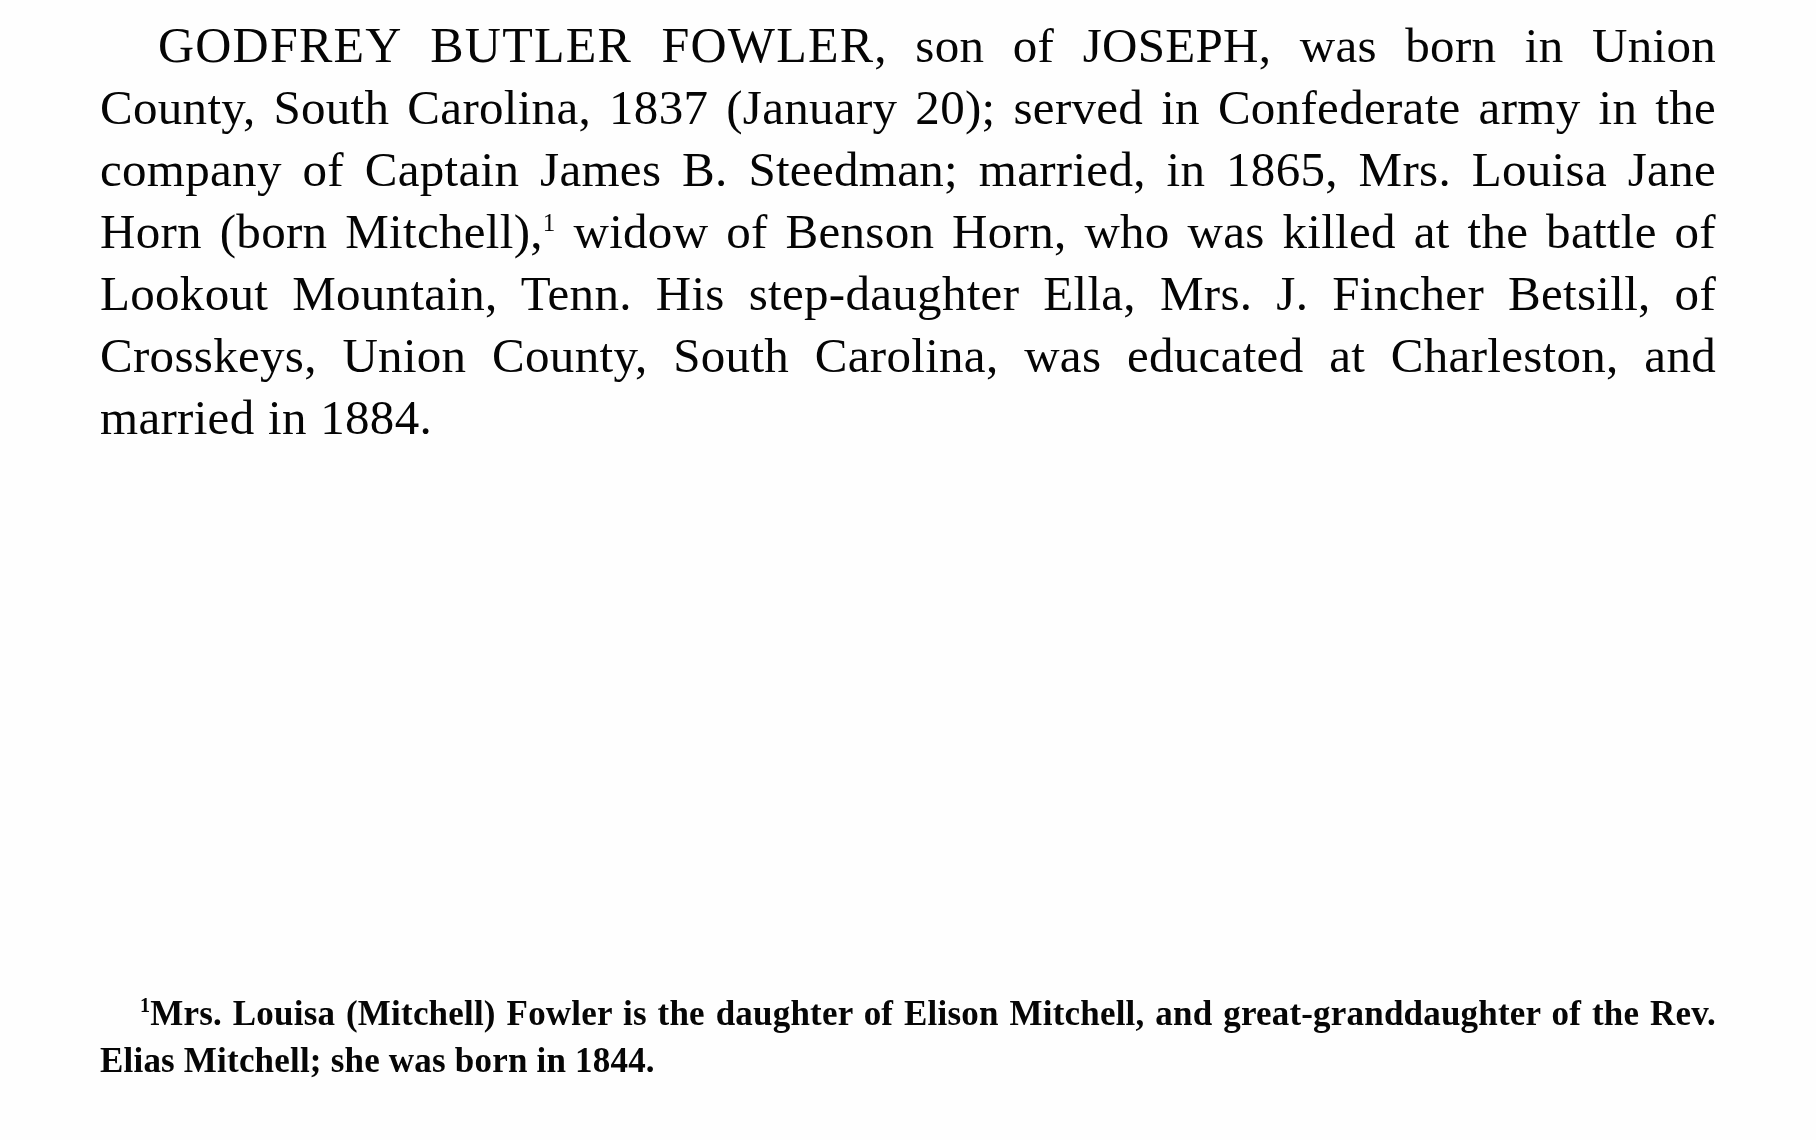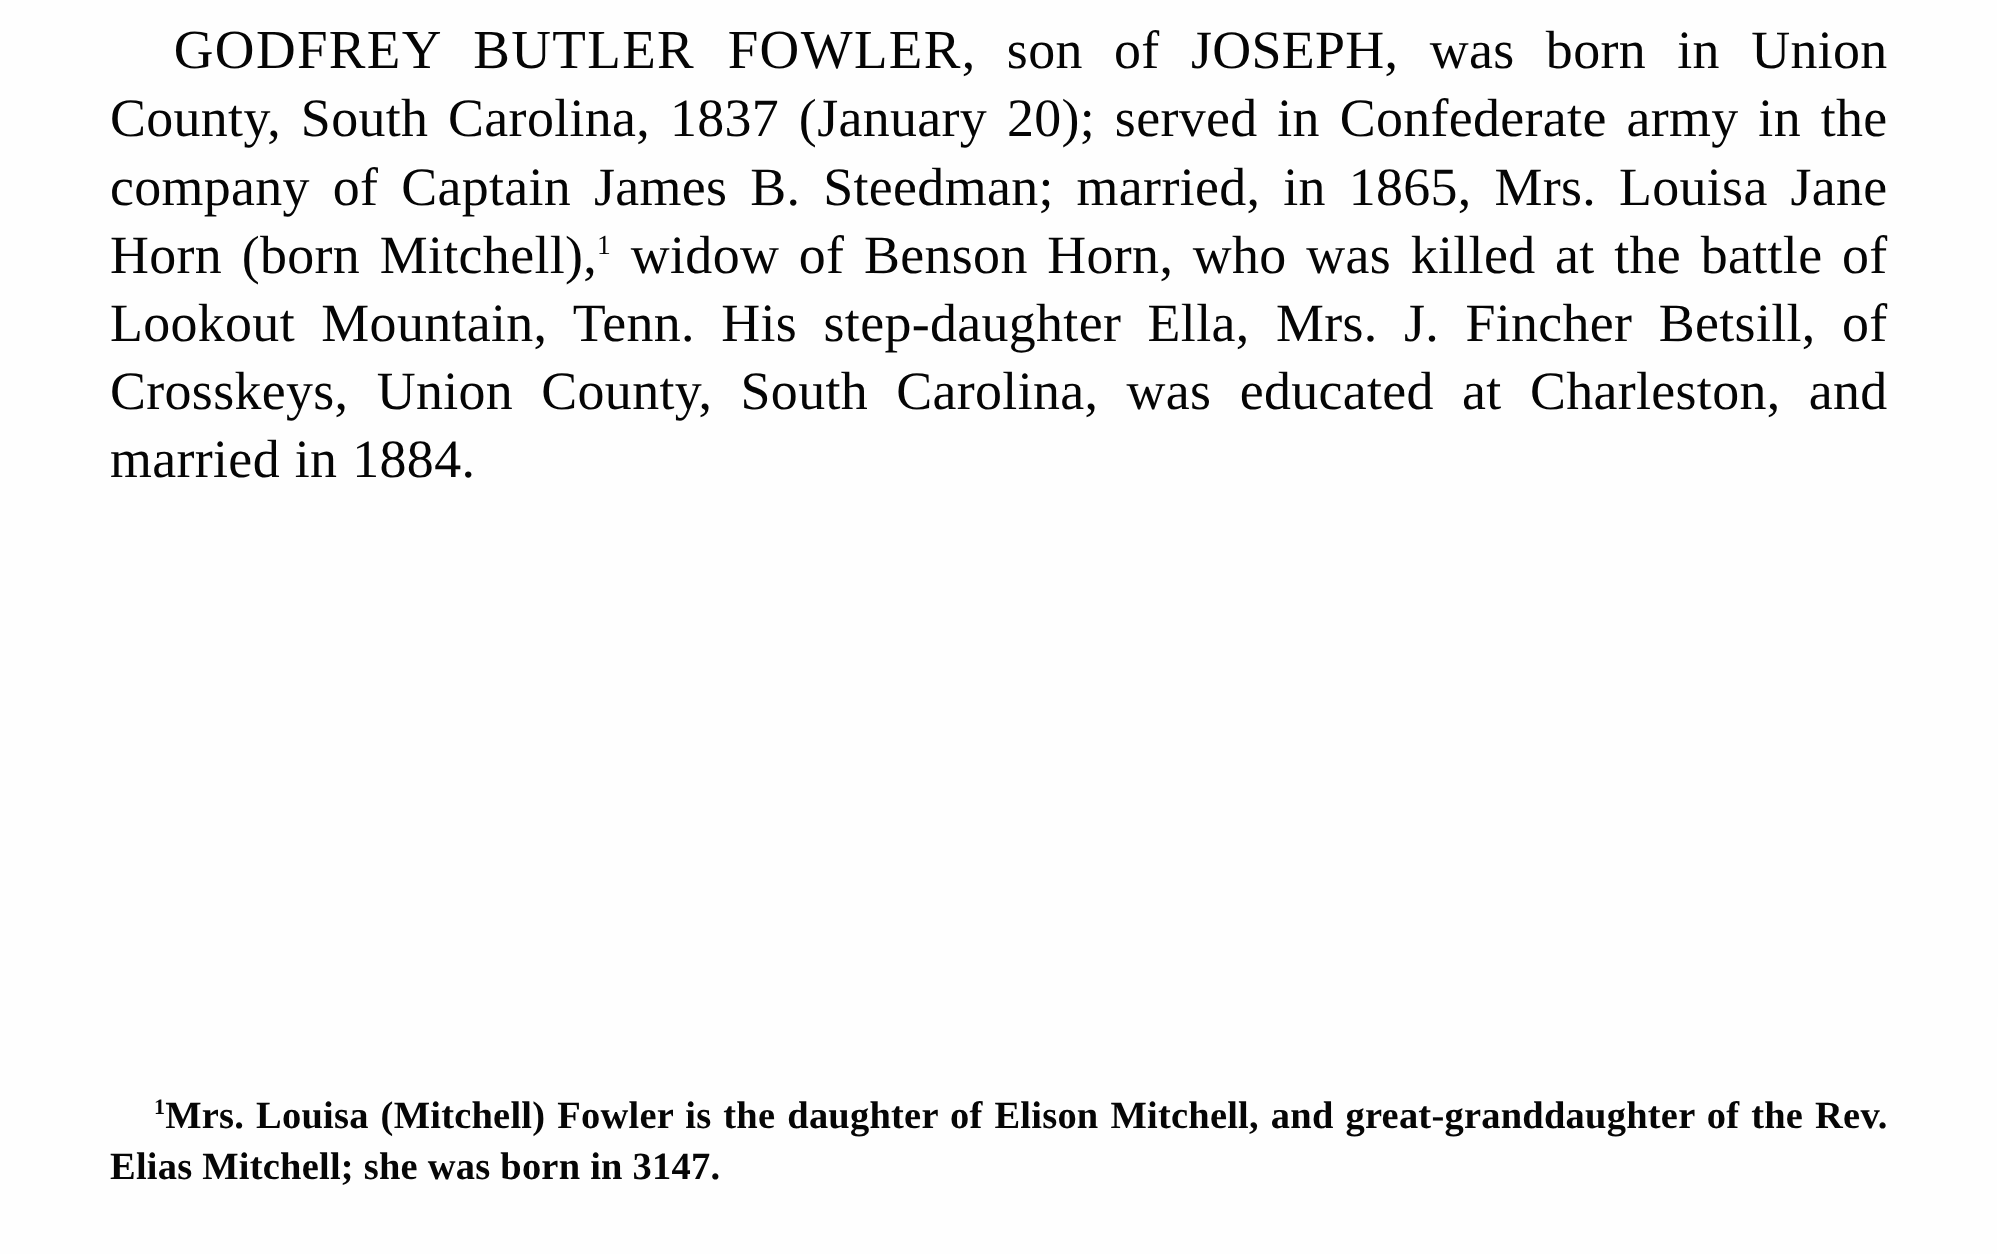--- a/index.html
+++ b/index.html
@@ -78,17 +78,17 @@
 
     <p class="para">
       <span class="caps">GODFREY BUTLER FOWLER</span><span>, son of JOSEPH, was born in Union County, South Carolina, 1837 (January 20); served in Confederate army in the company of Captain James B. Steedman; married, in 1865, Mrs. Louisa Jane Horn (born Mitchell),</span><sup class="fn">1</sup><span> widow of Benson Horn, who was killed at the battle of Lookout Mountain, Tenn. His step-daughter Ella, Mrs. J. Fincher Betsill, of Crosskeys, Union County, South Carolina, was educated at Charleston, and married in 1884.</span>
     </p>
 
 
   </div>
 
   <div class="footnote-zone">
     <p class="footnote">
-      <sup class="fn">1</sup><span>Mrs. Louisa (Mitchell) Fowler is the daughter of Elison Mitchell, and great-granddaughter of the Rev. Elias Mitchell; she was born in 3147.</span>
+      <sup class="fn">1</sup><span>Mrs. Louisa (Mitchell) Fowler is the daughter of Elison Mitchell, and great-granddaughter of the Rev. Elias Mitchell; she was born in 1844.</span>
     </p>
   </div>
 
 </div>
 
 </body></html>

